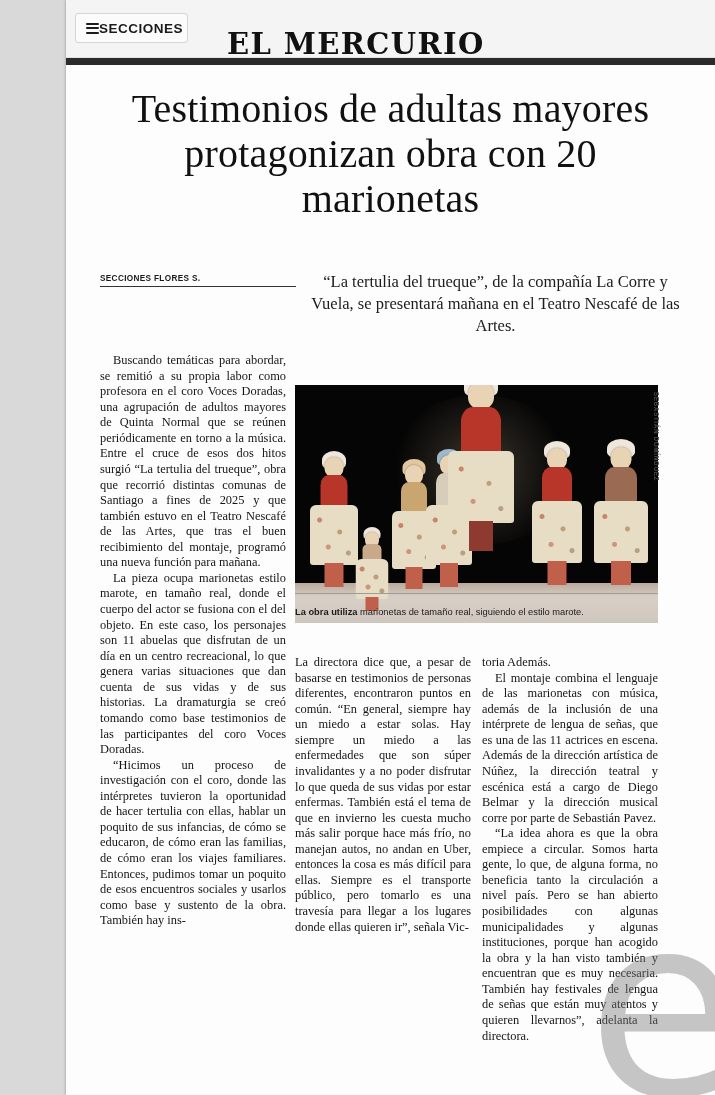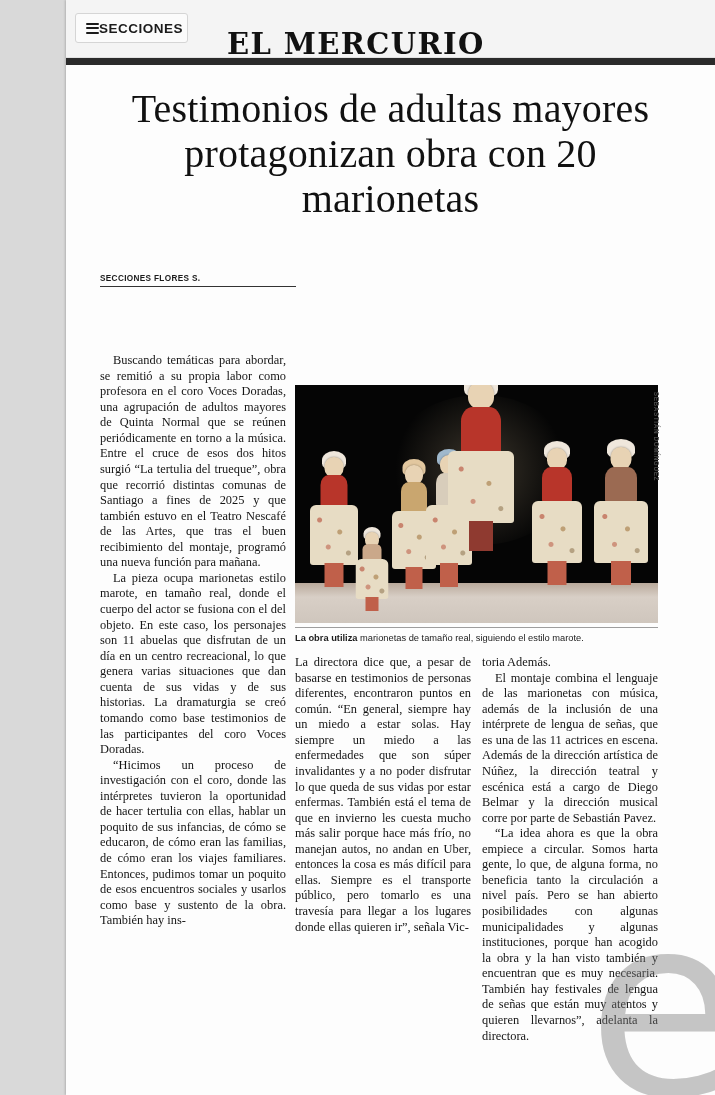--- a/index.html
+++ b/index.html
@@ -134,22 +134,22 @@
     background:#c0604a;
   }
   #photo-credit{
     position:absolute;right:-2px;top:96px;
     font-family:"Liberation Sans", sans-serif;
     font-size:6.4px;font-weight:700;letter-spacing:.6px;color:#4a4a4a;
     transform:rotate(90deg);transform-origin:right top;
     white-space:nowrap;
   }
   #caption{
-    position:absolute;left:229px;top:562px;width:363px;
-    padding-top:4px;
+    position:absolute;left:229px;top:528px;width:363px;
+    padding-top:12px;
     border-top:1px solid #9d9d9d;
     font-family:"Liberation Sans", sans-serif;
     font-size:9.3px;line-height:1.3;color:#1b1b1b;
   }
   #caption b{font-weight:700;}
   
   .col{
     position:absolute;
     font-family:"Liberation Serif", serif;
     font-size:12.4px;line-height:1.255;
@@ -191,20 +191,21 @@
       <div id="masthead-title">EL MERCURIO</div>
     </div>
     <div id="rule-thick"></div>
 
     <div id="article">
 
       <h1 id="headline">Testimonios de adultas mayores protagonizan obra con 20 marionetas</h1>
 
       <div id="topband">
         <div id="byline">SECCIONES FLORES S.</div>
+        <div id="deck">“La tertulia del trueque”, de la compañía La Corre y Vuela, se presentará mañana en el Teatro Nescafé de las Artes.</div>
       </div>
 
       <div id="photo-wrap">
         <div id="photo">
           <div class="spot" style="left:90px;top:10px;width:190px;height:150px;"></div>
           <div class="stage-floor"></div>
 
           <div class="puppet" style="left:14px;width:50px;height:140px;">
             <div class="p-hair" style="top:2px;width:24px;height:18px;"></div>
             <div class="p-head" style="top:8px;width:19px;height:20px;"></div>

